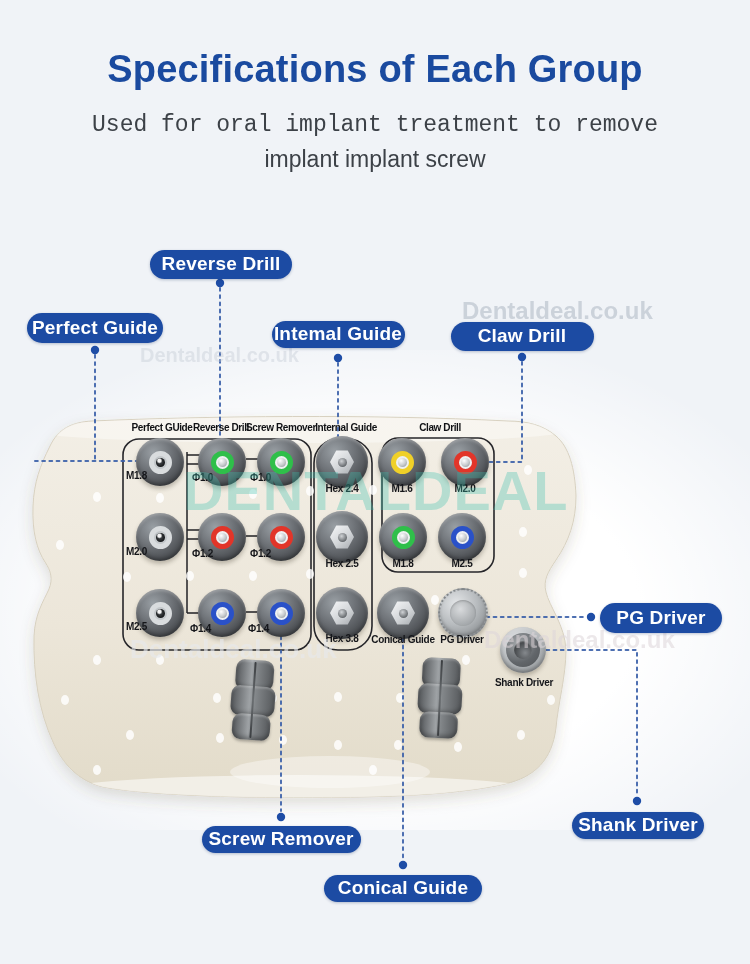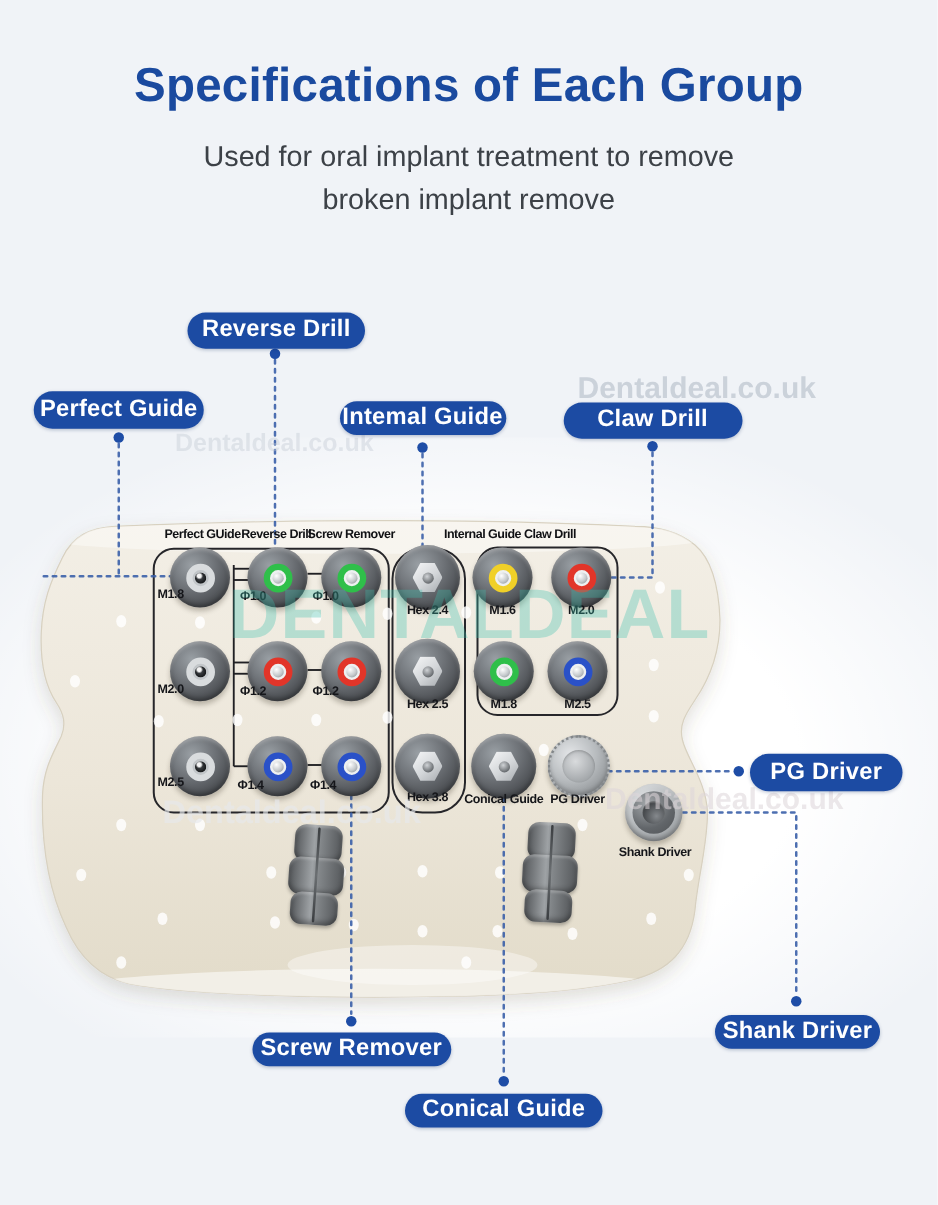--- a/index.html
+++ b/index.html
@@ -4,21 +4,21 @@
 <style>
   html,body{margin:0;padding:0;}
   .stage{position:relative;width:750px;height:964px;overflow:hidden;
          background:#f0f3f7;font-family:"Liberation Sans",sans-serif;}
   .photo-bg{position:absolute;left:-40px;top:350px;width:830px;height:480px;
             background:radial-gradient(ellipse at 50% 55%, #ffffff 45%, rgba(255,255,255,0) 78%);}
   .title{position:absolute;left:0;top:48px;width:750px;text-align:center;
          font-size:38px;font-weight:bold;color:#1a4a9f;letter-spacing:.2px;}
   .subtitle{position:absolute;width:750px;text-align:center;
             font-size:23px;color:#3c4147;}
-  .sub1{top:112px;} .sub2{top:146px;}
+  .sub1{top:112px;font-family:Liberation Mono, monospace;} .sub2{top:146px;}
   .pill{position:absolute;background:#1c4ba3;color:#fff;border-radius:999px;
         display:flex;align-items:center;justify-content:center;
         font-weight:bold;font-size:19px;letter-spacing:.2px;white-space:nowrap;
         box-shadow:0 1px 3px rgba(18,42,96,.28);}
   .chead{position:absolute;transform:translateX(-50%);white-space:nowrap;
          font-size:10px;font-weight:bold;letter-spacing:-.4px;color:#101114;}
   .tlabel{position:absolute;white-space:nowrap;font-size:10px;font-weight:bold;
           letter-spacing:-.3px;color:#15161a;}
   .tlabel.tc{transform:translateX(-50%);text-align:right;}
   .tool{position:absolute;border-radius:50%;display:flex;align-items:center;justify-content:center;
@@ -61,21 +61,21 @@
   .wm{position:absolute;font-weight:bold;white-space:nowrap;pointer-events:none;}
   .wm.big{letter-spacing:1px;}
 </style>
 </head>
 <body>
 
 <div class="stage">
   <div class="photo-bg"></div>
   <div class="title">Specifications of Each Group</div>
   <div class="subtitle sub1">Used for oral implant treatment to remove</div>
-  <div class="subtitle sub2">broken implant remove</div>
+  <div class="subtitle sub2">implant implant screw</div>
   <div id="scene" style="position:absolute;left:0;top:0;width:750px;height:964px;">
       <svg width="750" height="964" viewBox="0 0 750 964" style="position:absolute;left:0;top:0">
         <defs>
           <linearGradient id="caseGrad" x1="0" y1="0" x2="0" y2="1">
             <stop offset="0%" stop-color="#f3efe6"></stop>
             <stop offset="55%" stop-color="#ece6d9"></stop>
             <stop offset="100%" stop-color="#e2dbc9"></stop>
           </linearGradient>
           <filter id="caseShadow" x="-20%" y="-20%" width="140%" height="140%">
             <feDropShadow dx="0" dy="6" stdDeviation="7" flood-color="rgba(90,80,60,0.18)"></feDropShadow>
@@ -175,21 +175,21 @@
           <circle cx="281" cy="817" r="4.2" fill="#1e4da6"></circle>
         </g>
         <g>
           <path d="M403,624 L403,859" fill="none" stroke="#3a5fa8" stroke-width="2" stroke-dasharray="2.8 4.4" stroke-linecap="round" opacity="0.9"></path>
           <circle cx="403" cy="865" r="4.2" fill="#1e4da6"></circle>
         </g>
       </svg>
       <div class="chead" style="left: 162px; top: 422px;">Perfect GUide</div>
       <div class="chead" style="left: 221px; top: 422px;">Reverse Drill</div>
       <div class="chead" style="left: 281px; top: 422px;">Screw Remover</div>
-      <div class="chead" style="left: 346px; top: 422px; margin-left: 40px;">Internal Guide</div>
+      <div class="chead" style="left: 346px; top: 422px;">Internal Guide</div>
       <div class="chead" style="left: 440px; top: 422px;">Claw Drill</div>
       <div class="tool" style="left: 136px; top: 438px; width: 48px; height: 48px;">
         <div class="ring silver"></div>
       </div>
       <div class="tlabel" style="left: 126px; top: 470px;">M1.8</div>
       <div class="tool" style="left: 198px; top: 438px; width: 48px; height: 48px;">
         <div class="ring" style="border-color: rgb(47, 191, 74);"></div>
       </div>
       <div class="tlabel" style="left: 192px; top: 472px;">Φ1.0</div>
       <div class="tool" style="left: 257px; top: 438px; width: 48px; height: 48px;">

